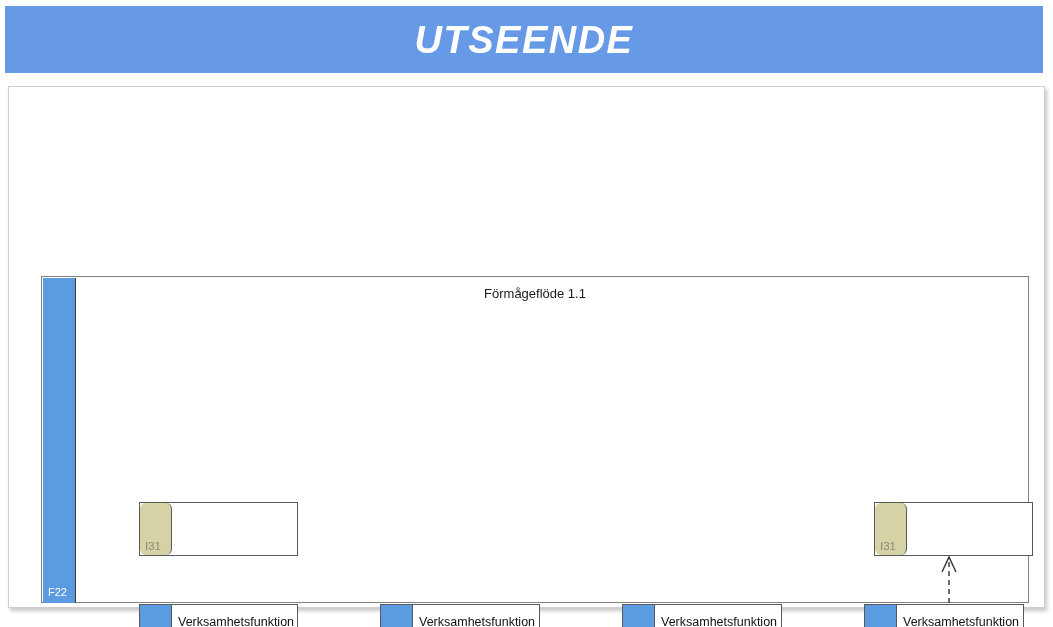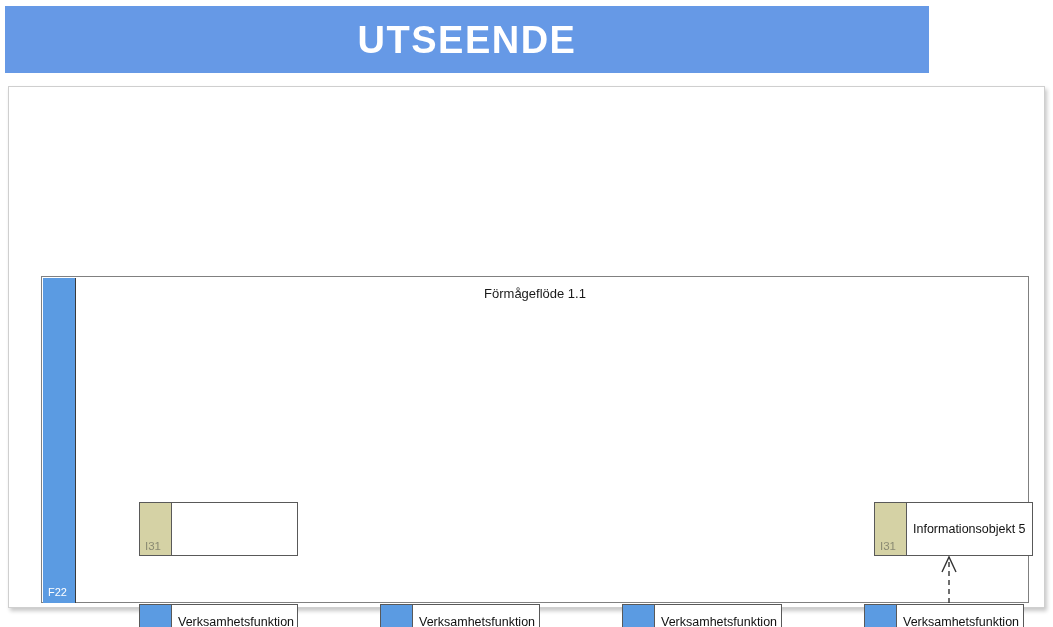--- a/index.html
+++ b/index.html
@@ -13,26 +13,27 @@
     position: relative;
     overflow: hidden;
     font-family: "Liberation Sans", sans-serif;
   }
 
   
   #header-banner {
     position: absolute;
     left: 5px;
     top: 6px;
-    width: 924px;
+    width: 1038px;
     height: 67px;
     background: #6699e6;
     display: flex;
     align-items: center;
     justify-content: center;
+    font-style: italic;
   }
   #header-title {
     color: #ffffff;
     font-size: 38px;
     font-weight: bold;
     letter-spacing: 1.5px;
     line-height: 1;
     font-family: "Liberation Sans", sans-serif;
   }
 
@@ -126,20 +127,21 @@
   .node-body-label {
     font-size: 12.5px;
     line-height: 1.45;
     color: #111111;
     font-family: "Liberation Sans", sans-serif;
   }
 
   
   .node-info .node-tab {
     background: #d5d2a5;
+    border-radius: 6px;
   }
   .node-info .node-tab-label {
     color: #8a8a72;
   }
   
   .node-func .node-tab {
     background: #5b9be2;
   }
 
   
@@ -195,23 +197,20 @@
     <div class="node node-info" style="left:97px; top:225px; width:159px; height:54px;">
       <div class="node-tab" style="width:32px;">
         <span class="node-tab-label">I31</span>
       </div>
     </div>
 
     <div class="node node-info" style="left:832px; top:225px; width:159px; height:54px;">
       <div class="node-tab" style="width:32px;">
         <span class="node-tab-label">I31</span>
       </div>
-      <div class="node-body">
-        <span class="node-body-label">Informationsobjekt 5</span>
-      </div>
     </div>
 
     <div class="node node-func" style="left:97px; top:327px; width:159px; height:54px;">
       <div class="node-tab" style="width:32px;">
         
       </div>
       <div class="node-body">
         <span class="node-body-label">Verksamhetsfunktion 1.1.1</span>
       </div>
     </div>

